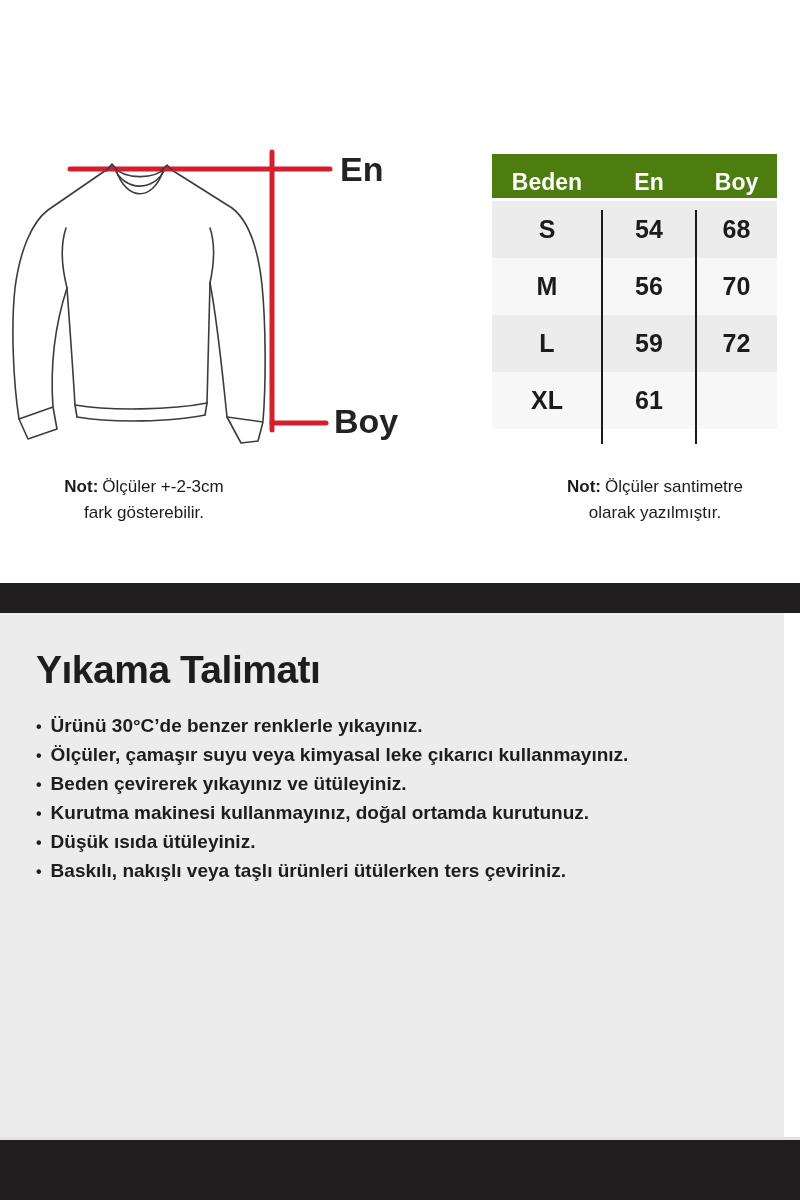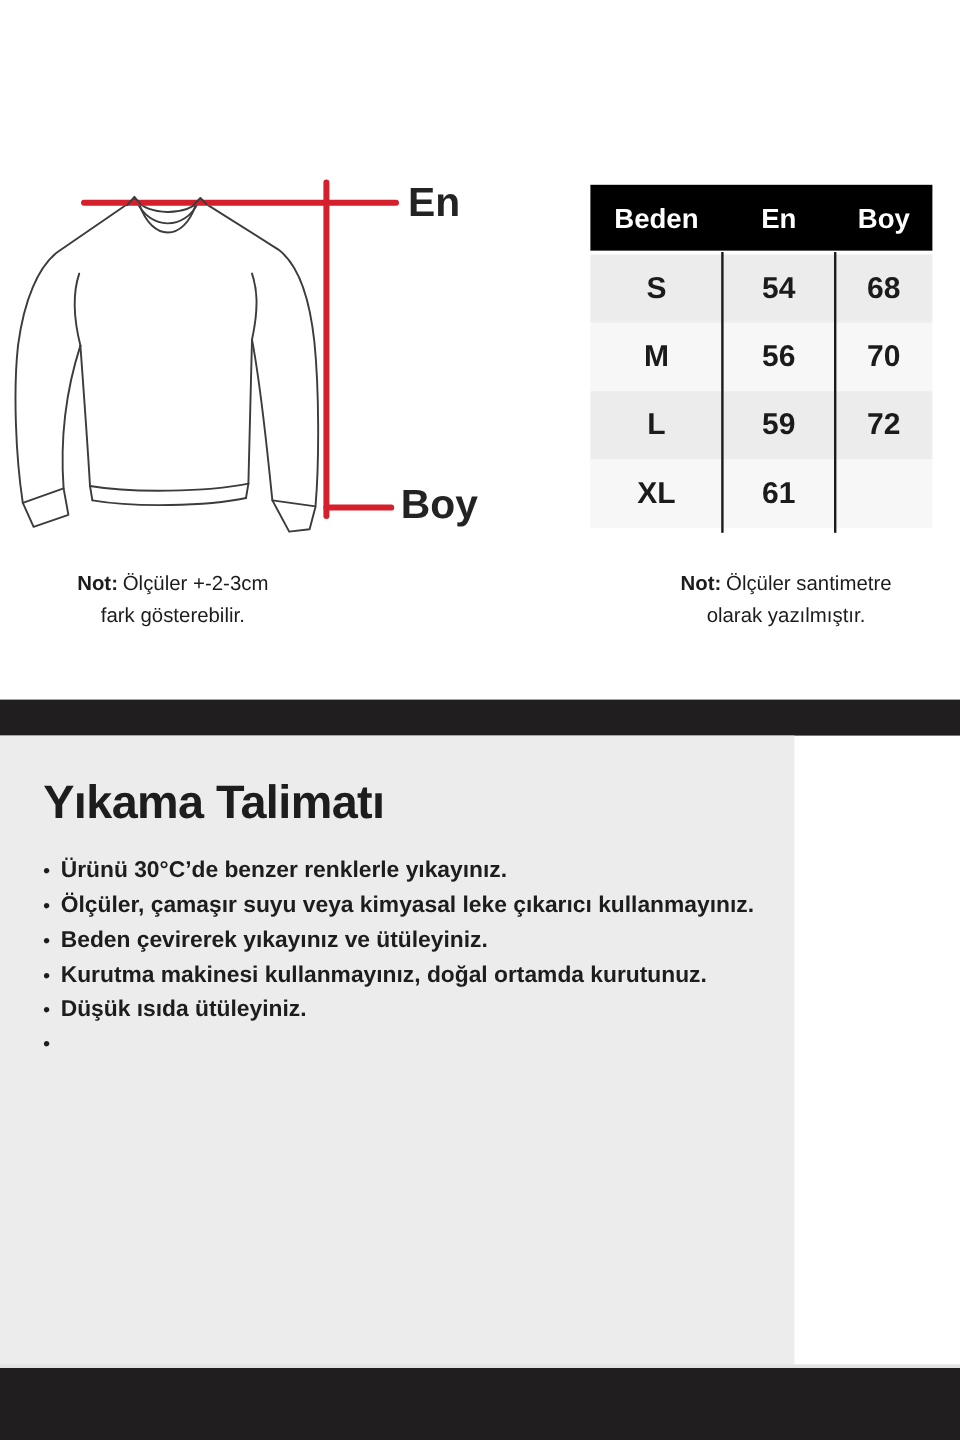--- a/index.html
+++ b/index.html
@@ -24,35 +24,35 @@
   
   .note {
     position:absolute; text-align:center; font-size:17px; color:#1c1c1c; line-height:26px;
   }
   .note .note-label { font-weight:bold; margin-right:4px; }
   .size-note  { left:49px;  top:474px; width:190px; }
   .table-note { left:555px; top:474px; width:200px; }
 
   
   .size-table { position:absolute; left:492px; top:154px; width:285px; }
-  .t-header { height:55px; background:#000000; display:flex; }
+  .t-header { height:44px; background:#4d7c0f; display:flex; }
   .t-header .cell { color:#ffffff; font-size:23px; font-weight:bold; line-height:56px; }
   .t-gap { height:3px; background:#ffffff; }
   .t-row { height:57px; display:flex; }
   .t-row .cell { color:#1b1b1b; font-size:25px; font-weight:bold; line-height:57px; }
   .row-a { background:#ececec; }
   .row-b { background:#f7f7f7; }
   .cell { text-align:center; }
   .c1 { width:110px; } .c2 { width:94px; } .c3 { width:81px; }
   .vsep { position:absolute; top:56px; width:2px; height:234px; background:#1b1b1b; }
   .vsep-1 { left:109px; } .vsep-2 { left:203px; }
 
   
   .divider-bar { position:absolute; left:0; top:583px; width:800px; height:30px; background:#201e1e; }
-  .care-section { position:absolute; left:0; top:613px; width:662px; height:527px; background:#ececec; }
+  .care-section { position:absolute; left:0; top:613px; width:784px; height:527px; background:#ececec; }
   .care-title { position:absolute; left:36px; top:35px; font-size:39px; font-weight:bold; color:#1d1d1d; letter-spacing:-0.5px; }
   .care-list { position:absolute; left:36px; top:99px; width:740px; }
   .care-item { display:flex; align-items:baseline; gap:9px; line-height:28px; font-size:19px; font-weight:bold; color:#1d1d1d; }
   .bullet-icon { font-size:16px; }
 
   
   .footer-line { position:absolute; left:0; top:1137px; width:800px; height:3px; background:#e2e2e2; }
   .footer-bar  { position:absolute; left:0; top:1140px; width:800px; height:60px; background:#201e1e; }
 </style>
 </head>
@@ -165,20 +165,21 @@
       <div class="care-item">
         <span class="bullet-icon">•</span>
         <span>Kurutma makinesi kullanmayınız, doğal ortamda kurutunuz.</span>
       </div>
       <div class="care-item">
         <span class="bullet-icon">•</span>
         <span>Düşük ısıda ütüleyiniz.</span>
       </div>
       <div class="care-item">
         <span class="bullet-icon">•</span>
+        <span>Baskılı, nakışlı veya taşlı ürünleri ütülerken ters çeviriniz.</span>
       </div>
     </div>
   </div>
 
   <div class="footer-line"></div>
   <div class="footer-bar"></div>
 
 </div>
 
 </body></html>

